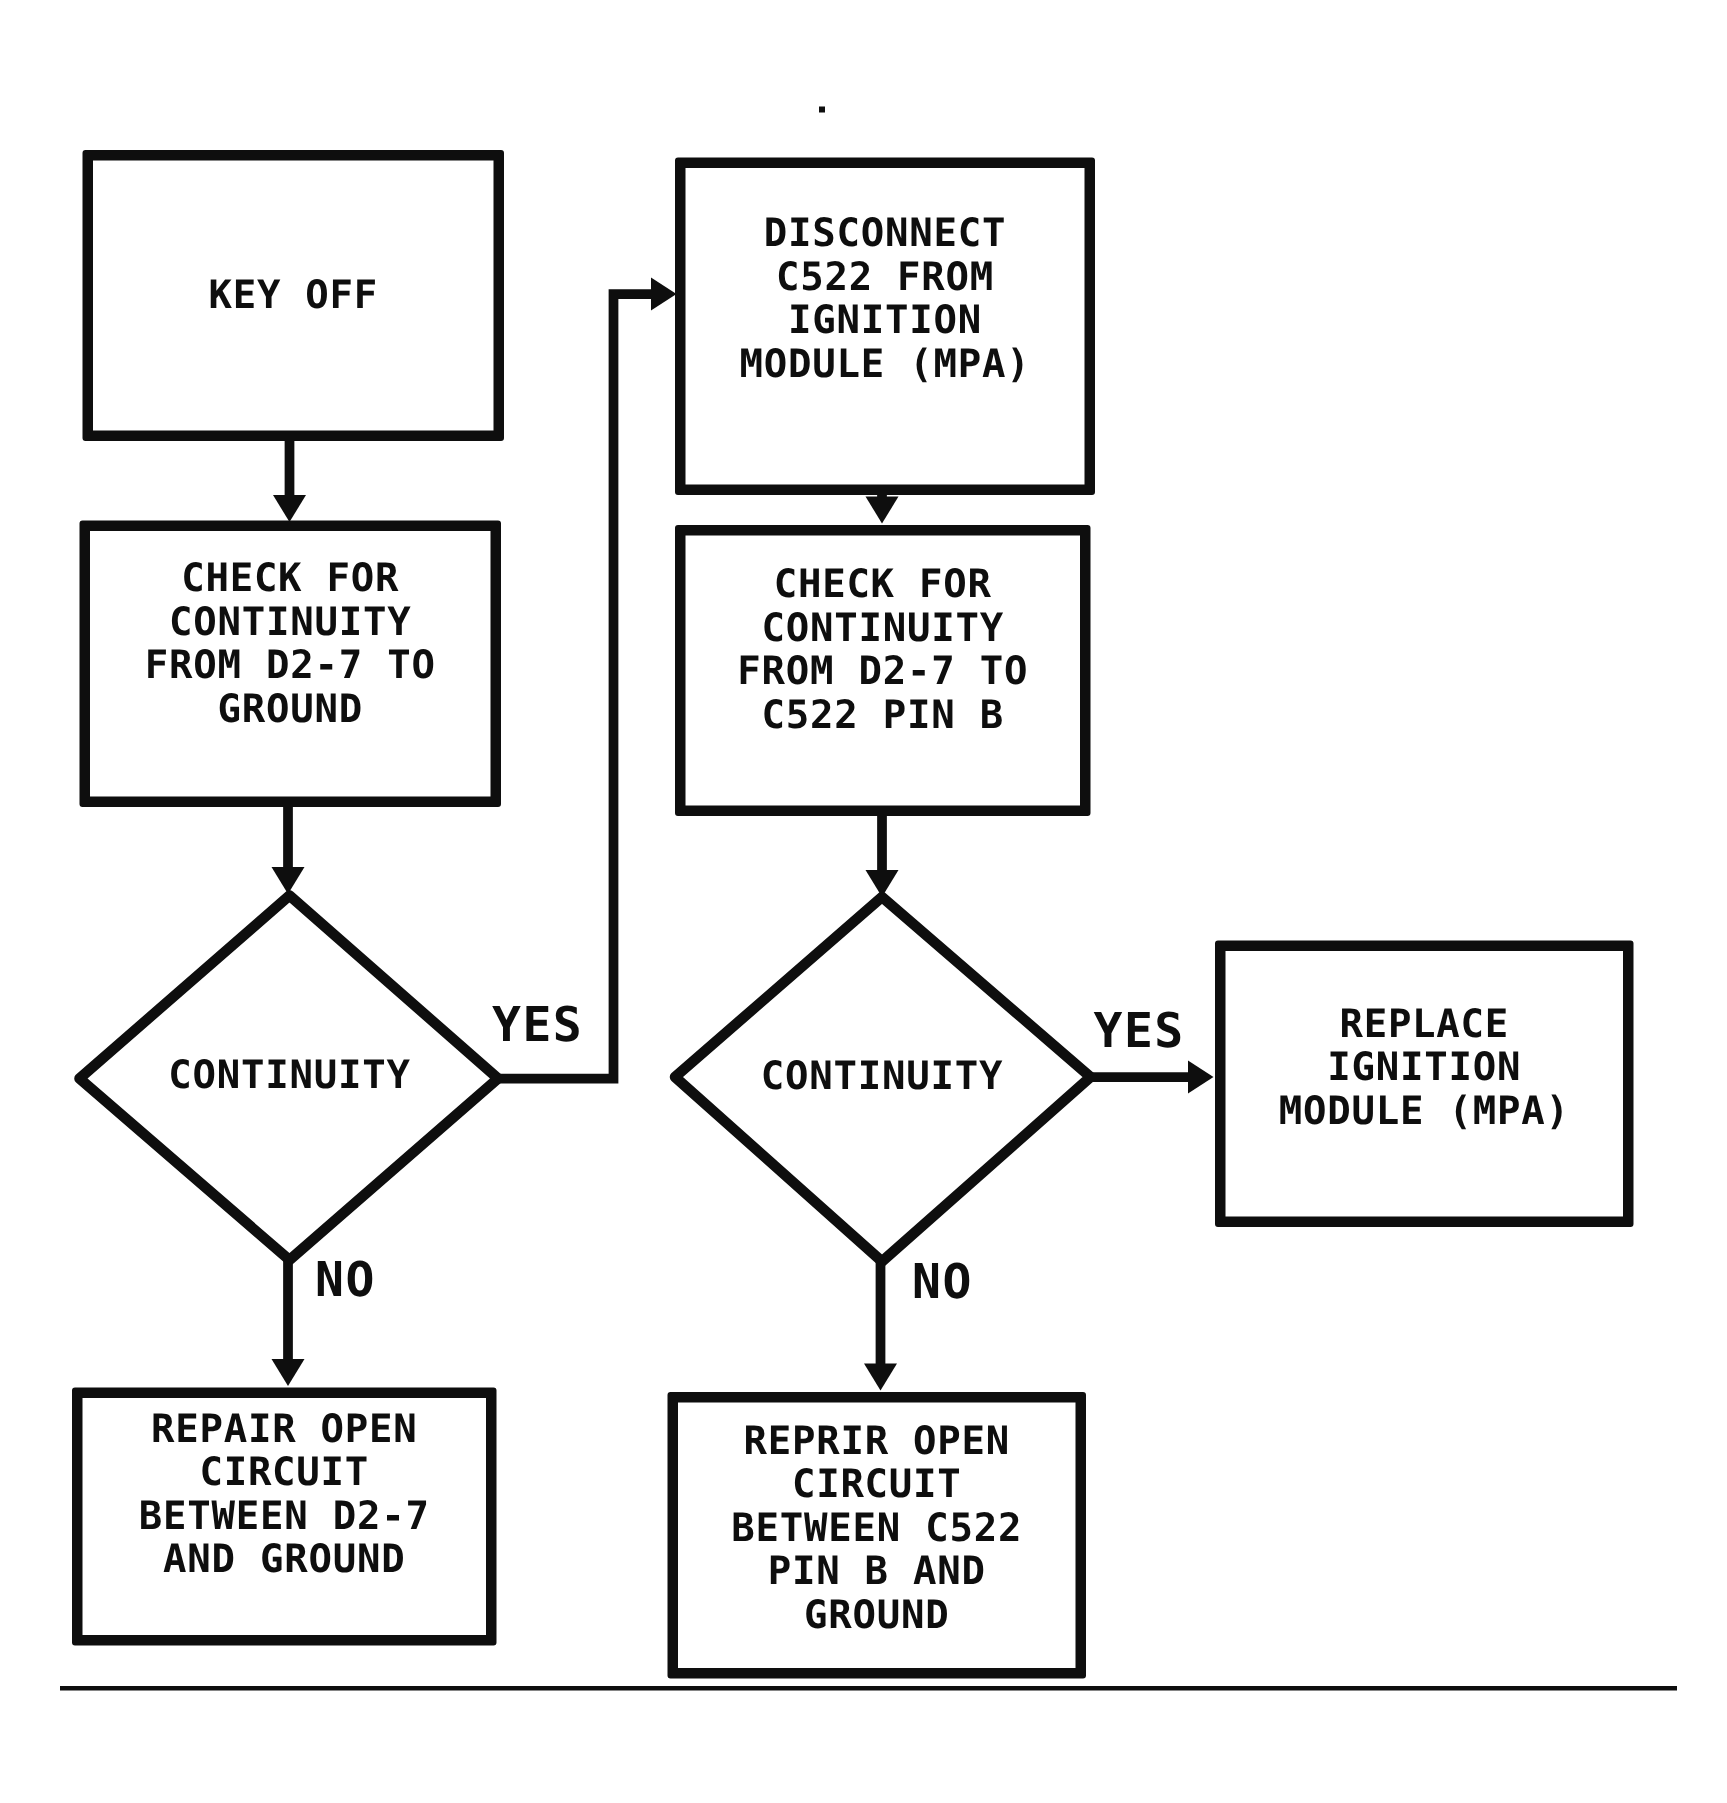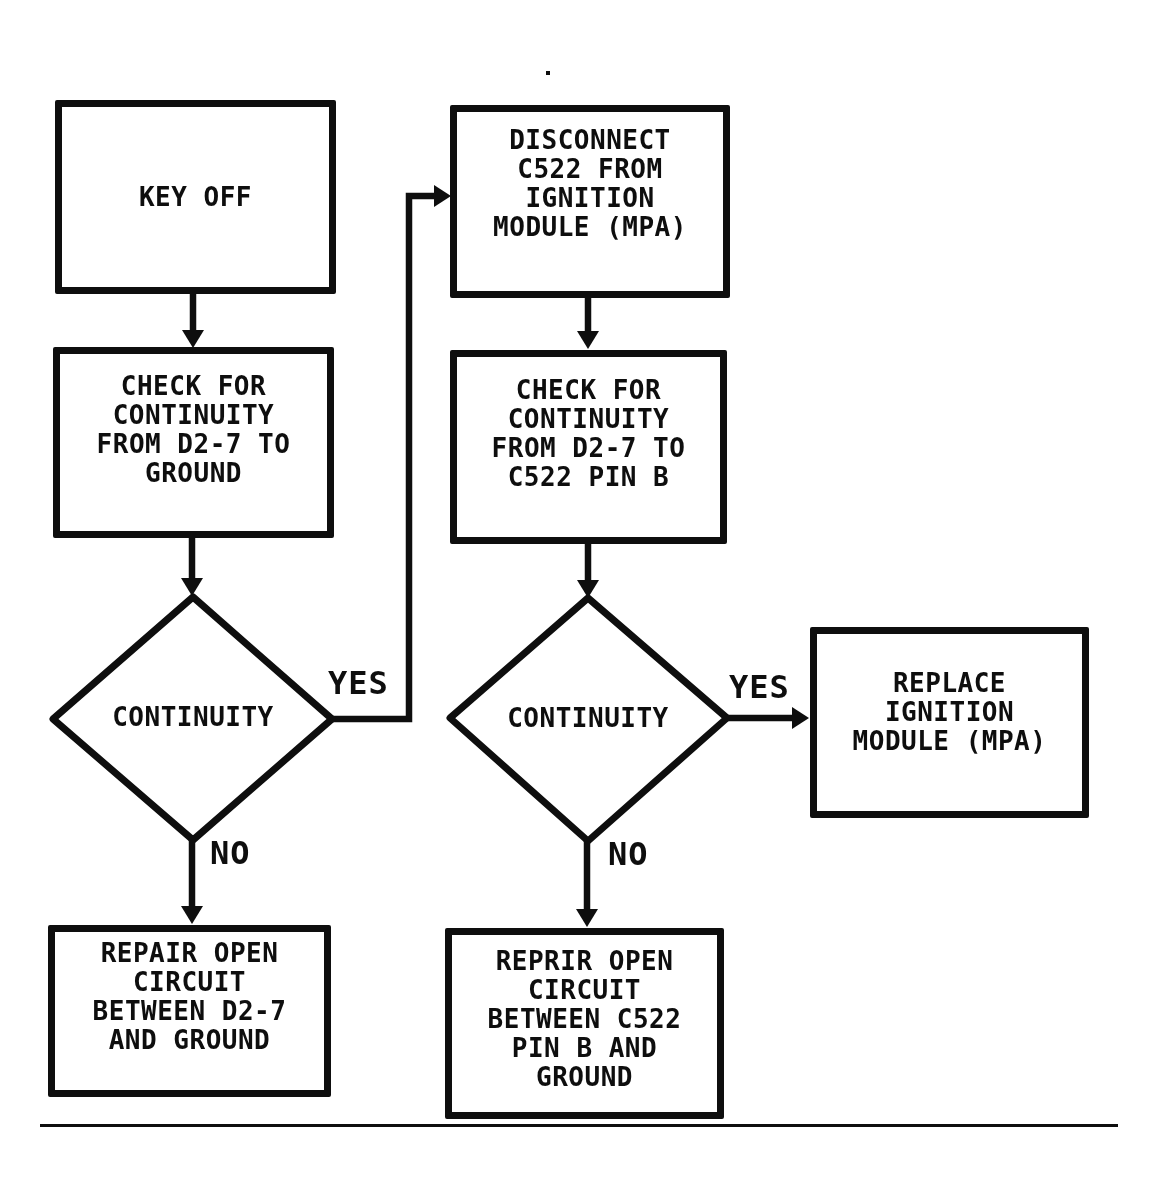--- a/index.html
+++ b/index.html
@@ -60,21 +60,21 @@
     background: #0e0e0e;
   }
   .speck {
     position: absolute;
     left: 546px; top: 71px;
     width: 4px; height: 4px;
     background: #0e0e0e;
   }
   
   .n-key-off        { left: 55px;  top: 100px; width: 281px; height: 194px; }
-  .n-disconnect     { left: 450px; top: 105px; width: 280px; height: 193px; padding-bottom: 36px; }
+  .n-disconnect     { left: 450px; top: 105px; width: 280px; height: 225px; padding-bottom: 36px; }
   .n-check-ground   { left: 53px;  top: 347px; width: 281px; height: 191px; padding-bottom: 26px; }
   .n-check-pinb     { left: 450px; top: 350px; width: 277px; height: 194px; padding-bottom: 26px; }
   .n-replace        { left: 810px; top: 627px; width: 279px; height: 191px; padding-bottom: 20px; }
   .n-repair-ground  { left: 48px;  top: 925px; width: 283px; height: 172px; padding-bottom: 28px; }
   .n-repair-pinb    { left: 445px; top: 928px; width: 279px; height: 191px; padding-bottom: 8px; }
   .l-continuity-left  { left: 93px;  top: 703px; }
   .l-continuity-right { left: 488px; top: 704px; }
   .l-yes-left  { left: 328px; top: 669px; }
   .l-no-left   { left: 210px; top: 839px; }
   .l-yes-right { left: 729px; top: 673px; }

